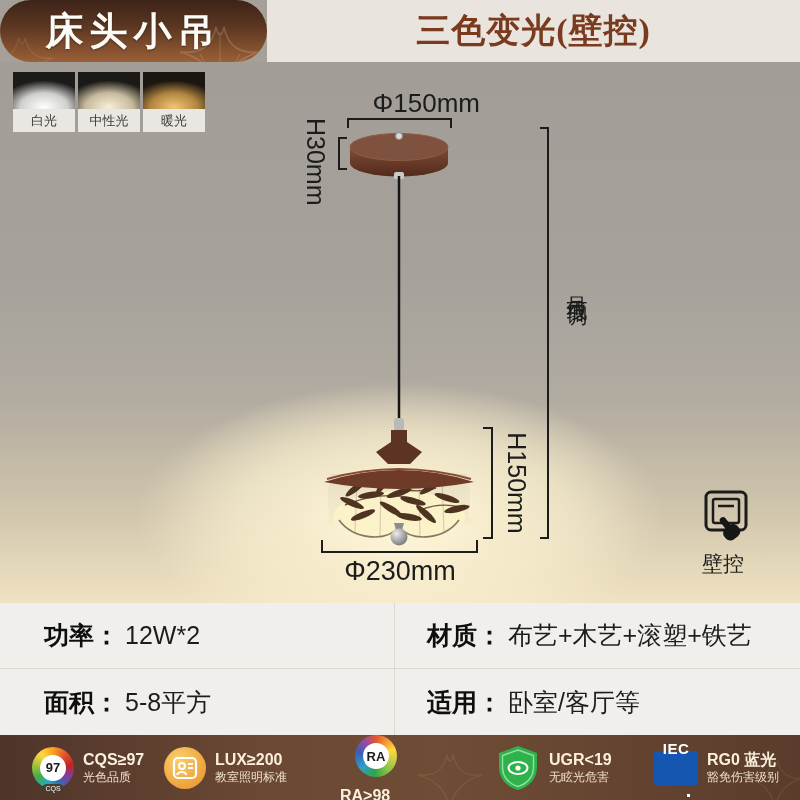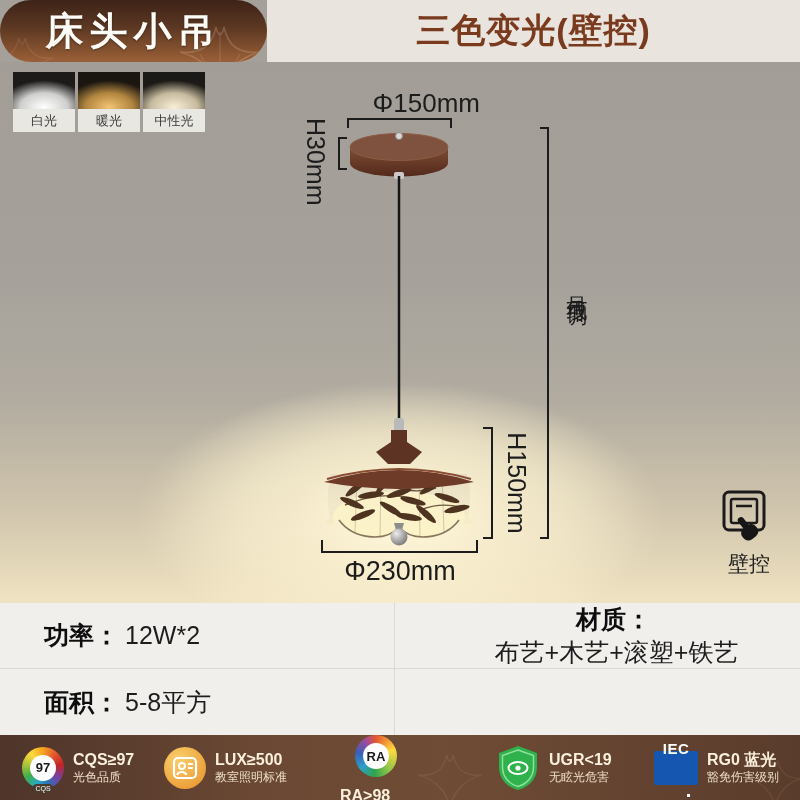--- a/index.html
+++ b/index.html
@@ -8,21 +8,21 @@
 
   
   .hdr-badge{position:absolute;left:0;top:0;width:267px;height:62px;
     background:linear-gradient(180deg,#3d2318 0%,#5d3823 45%,#8a5531 85%,#9a6038 100%);
     display:flex;align-items:center;justify-content:center;overflow:hidden;border-radius:31px;}
   .hdr-badge-text{position:relative;color:#fdfbf6;font-family:"Liberation Serif",serif;
     font-size:38px;font-weight:700;letter-spacing:6px;text-shadow:0 1px 2px rgba(0,0,0,.4);}
   .ginkgo{position:absolute;color:#d9b296;}
   .hdr-title{position:absolute;left:267px;top:0;width:533px;height:62px;background:#e9e5de;
     display:flex;align-items:center;justify-content:center;}
-  .hdr-title-text{color:#7a3a1e;font-family:Liberation Sans, sans-serif;font-size:34px;
+  .hdr-title-text{color:#7a3a1e;font-family:Liberation Serif, serif;font-size:34px;
     font-weight:700;letter-spacing:1px;}
 
   
   .stage{position:absolute;left:0;top:62px;width:800px;height:541px;
     background:
       radial-gradient(46% 34% at 50% 84%, rgba(255,248,221,.95) 0%, rgba(250,240,208,.55) 45%, rgba(250,240,208,0) 72%),
       linear-gradient(180deg,#a29e97 0%,#a6a29b 40%,#b1aba0 62%,#cfc4ac 82%,#e9dcbd 96%,#f0e3c2 100%);}
   .lamp-svg{position:absolute;left:0;top:0;}
 
   
@@ -40,29 +40,29 @@
   .dim-d150{left:320px;top:26px;width:160px;text-align:right;font-size:26px;}
   .dim-h30{left:279px;top:83px;width:78px;height:24px;text-align:center;font-size:25px;
     transform:rotate(90deg);}
   .dim-wire{left:563px;top:218px;font-size:21px;writing-mode:vertical-rl;
     text-orientation:upright;letter-spacing:3px;}
   .dim-h150{left:464px;top:409px;width:110px;height:24px;text-align:center;font-size:25px;
     transform:rotate(90deg);}
   .dim-d230{left:320px;top:494px;width:160px;text-align:center;font-size:27px;}
 
   
-  .wallctl{position:absolute;left:702px;top:428px;width:68px;text-align:right;}
+  .wallctl{position:absolute;left:702px;top:428px;width:68px;text-align:left;}
   .wallctl-label{font-size:21px;color:#1c1c1c;margin-top:2px;}
 
   
   .spec{position:absolute;left:0;top:603px;width:800px;height:132px;background:#f1efec;
     display:grid;grid-template-columns:395px 405px;grid-template-rows:66px 66px;}
   .spec-cell{display:flex;align-items:center;font-size:25px;color:#1d1d1d;}
   .spec-cell.c1{padding-left:44px;border-right:1px solid #dcd9d4;}
-  .spec-cell.c2{padding-left:32px;flex-direction:column;}
+  .spec-cell.c2{padding-left:32px;}
   .spec-cell.r1{border-bottom:1px solid #dcd9d4;}
   .spec-label{font-weight:700;color:#0e0e0e;}
   .spec-value{margin-left:6px;}
 
   
   .footer{position:absolute;left:0;top:735px;width:800px;height:65px;overflow:hidden;
     background:linear-gradient(90deg,#4e342a 0%,#6a4833 32%,#6f4c35 55%,#5a3c2c 100%);}
   .cert{position:absolute;top:0;height:65px;display:flex;align-items:center;gap:9px;}
   .cert-text{line-height:1.25;}
   .cert-l1{font-size:16px;font-weight:700;color:#fbf0dd;}
@@ -185,27 +185,27 @@
         <path d="M483 366 H492 V476 H483"></path>
         <path d="M322 478 V490 H477 V478"></path>
       </g>
     </svg>
 
     <div class="swatches">
       <div class="sw sw-white">
         <div class="sw-glow"></div>
         <div class="sw-label">白光</div>
       </div>
+      <div class="sw sw-neutral">
+        <div class="sw-glow"></div>
+        <div class="sw-label">中性光</div>
+      </div>
       <div class="sw sw-warm">
         <div class="sw-glow"></div>
         <div class="sw-label">暖光</div>
-      </div>
-      <div class="sw sw-neutral">
-        <div class="sw-glow"></div>
-        <div class="sw-label">中性光</div>
       </div>
     </div>
 
     <div class="dim dim-d150">Φ150mm</div>
     <div class="dim dim-h30">H30mm</div>
     <div class="dim dim-wire">吊线可调</div>
     <div class="dim dim-h150">H150mm</div>
     <div class="dim dim-d230">Φ230mm</div>
 
     <div class="wallctl">
@@ -228,52 +228,56 @@
       <span class="spec-value">12W*2</span>
     </div>
     <div class="spec-cell c2 r1">
       <span class="spec-label">材质：</span>
       <span class="spec-value">布艺+木艺+滚塑+铁艺</span>
     </div>
     <div class="spec-cell c1">
       <span class="spec-label">面积：</span>
       <span class="spec-value">5-8平方</span>
     </div>
+    <div class="spec-cell c2">
+      <span class="spec-label">适用：</span>
+      <span class="spec-value">卧室/客厅等</span>
+    </div>
   </div>
 
   <div class="footer">
     <svg class="ginkgo" style="left:410px;top:0;opacity:.09;color:#ffd9ab;" width="80" height="80" viewBox="0 0 100 100">
       <path d="M50 95 C48 70 30 55 10 50 C30 52 42 45 46 25 C48 35 52 35 54 25 C58 45 70 52 90 50 C70 55 52 70 50 95 Z" fill="none" stroke="currentColor" stroke-width="1.6"></path>
     </svg>
     <svg class="ginkgo" style="left:740px;top:8px;opacity:.09;color:#ffd9ab;" width="70" height="70" viewBox="0 0 100 100">
       <path d="M50 95 C48 70 30 55 10 50 C30 52 42 45 46 25 C48 35 52 35 54 25 C58 45 70 52 90 50 C70 55 52 70 50 95 Z" fill="none" stroke="currentColor" stroke-width="1.6"></path>
     </svg>
 
-    <div class="cert" style="left:22px;">
+    <div class="cert" style="left:32px;">
       <div class="ic-round ic-cqs">
         <span class="ic-center">97</span>
         <span class="ic-sub">CQS</span>
       </div>
       <div class="cert-text">
         <div class="cert-l1">CQS≥97</div>
         <div class="cert-l2">光色品质</div>
       </div>
     </div>
 
     <div class="cert" style="left:164px;">
       <div class="ic-round ic-lux">
         <svg width="26" height="26" viewBox="0 0 26 26">
           <rect x="2" y="3" width="22" height="20" rx="4" fill="none" stroke="#fff" stroke-width="2.2"></rect>
           <circle cx="10" cy="11" r="3" fill="none" stroke="#fff" stroke-width="2"></circle>
           <path d="M5 20 c1.5 -4 8 -4 9.5 0" fill="none" stroke="#fff" stroke-width="2"></path>
           <path d="M16 9 h5 M16 13 h5" stroke="#fff" stroke-width="2"></path>
         </svg>
       </div>
       <div class="cert-text">
-        <div class="cert-l1">LUX≥500</div>
+        <div class="cert-l1">LUX≥200</div>
         <div class="cert-l2">教室照明标准</div>
       </div>
     </div>
 
     <div class="cert" style="left:340px;flex-direction:column;">
       <div class="ic-round ic-ra">
         <span class="ic-center">RA</span>
       </div>
       <div class="cert-text">
         <div class="cert-l1">RA&gt;98</div>

